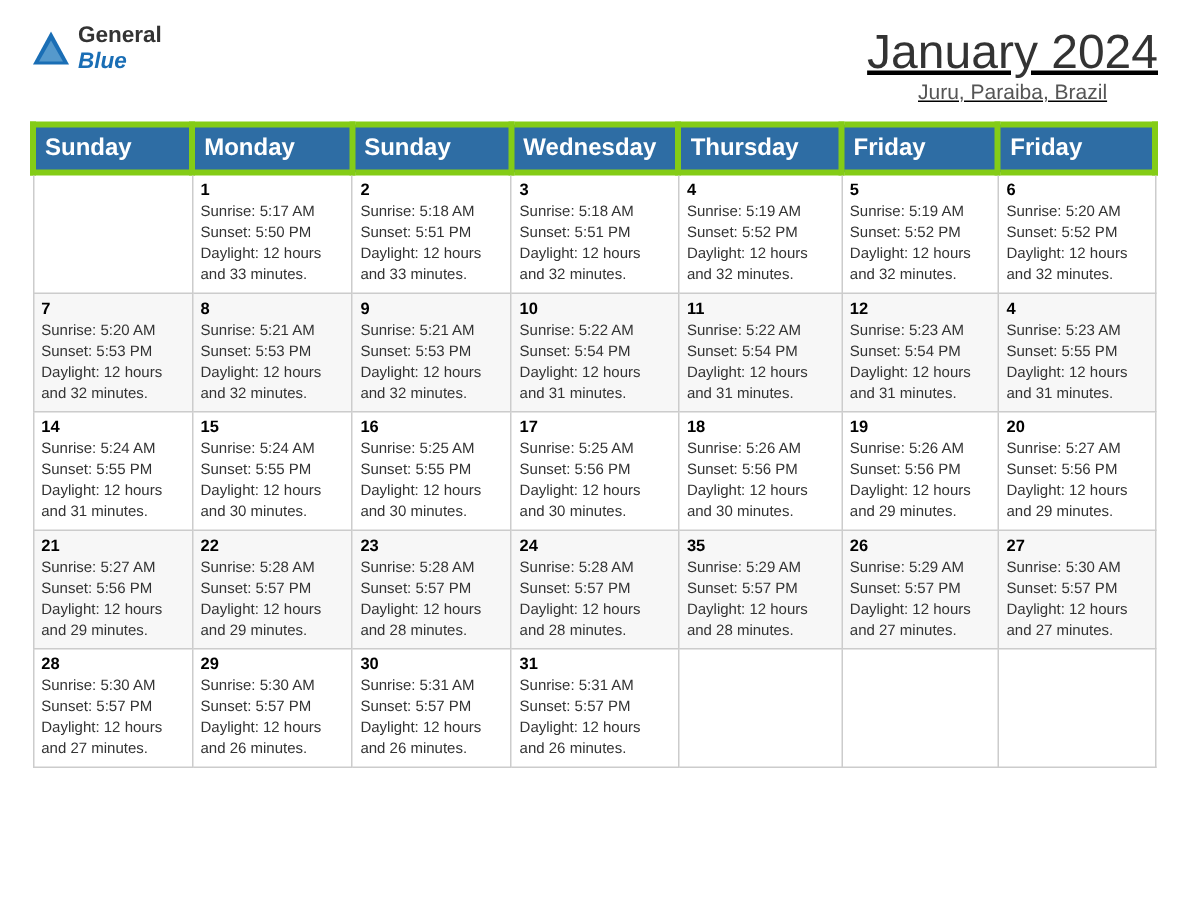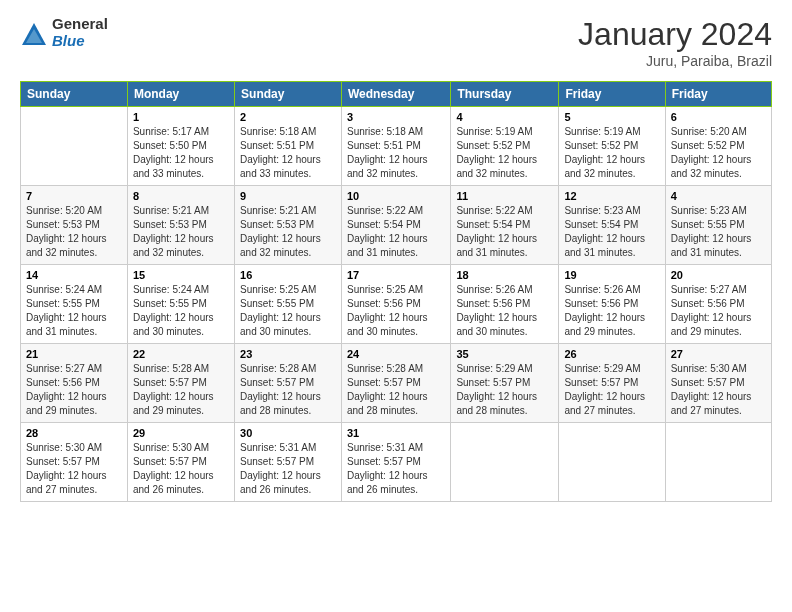--- a/index.html
+++ b/index.html
@@ -15,21 +15,21 @@
       padding: 16px 20px;
     }
     .header {
       display: flex;
       justify-content: space-between;
       align-items: flex-start;
       margin-bottom: 12px;
     }
     .logo {
       display: flex;
-      align-items: flex-end;
+      align-items: center;
       gap: 4px;
     }
     .logo-text {
       display: flex;
       flex-direction: column;
       line-height: 1.1;
     }
     .logo-general {
       font-size: 15px;
       font-weight: bold;
@@ -40,43 +40,45 @@
       font-weight: bold;
       color: #1a6eb5;
       font-style: italic;
     }
     .logo-icon {
       width: 28px;
       height: 28px;
     }
     .title-block {
       text-align: right;
+      text-decoration: underline;
     }
     .month-title {
       font-size: 32px;
       font-weight: normal;
       color: #333;
     }
     .location {
       font-size: 14px;
       color: #555;
+      text-align: center;
     }
     table {
       width: 100%;
       border-collapse: collapse;
       font-size: 10px;
     }
     thead tr th {
       background-color: #2e6da4;
       color: #fff;
       padding: 5px 6px;
       text-align: left;
-      font-size: 12px;
-      font-weight: bold;
-      border: 1px solid #84cc16;
+      font-size: 16px;
+      font-weight: bold;
+      border: 4px solid #84cc16;
       margin-left: 36px;
     }
     tbody tr td {
       border: 1px solid #ccc;
       vertical-align: top;
       padding: 4px 5px;
       width: 113px;
       min-height: 70px;
       background: #fff;
     }

